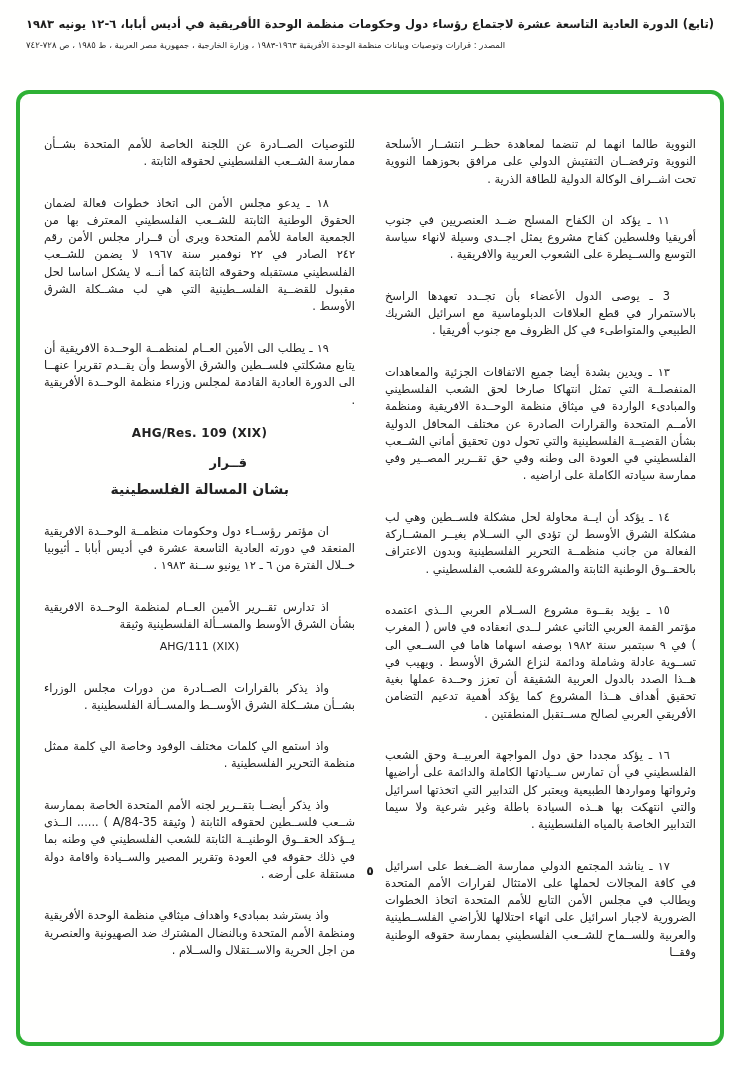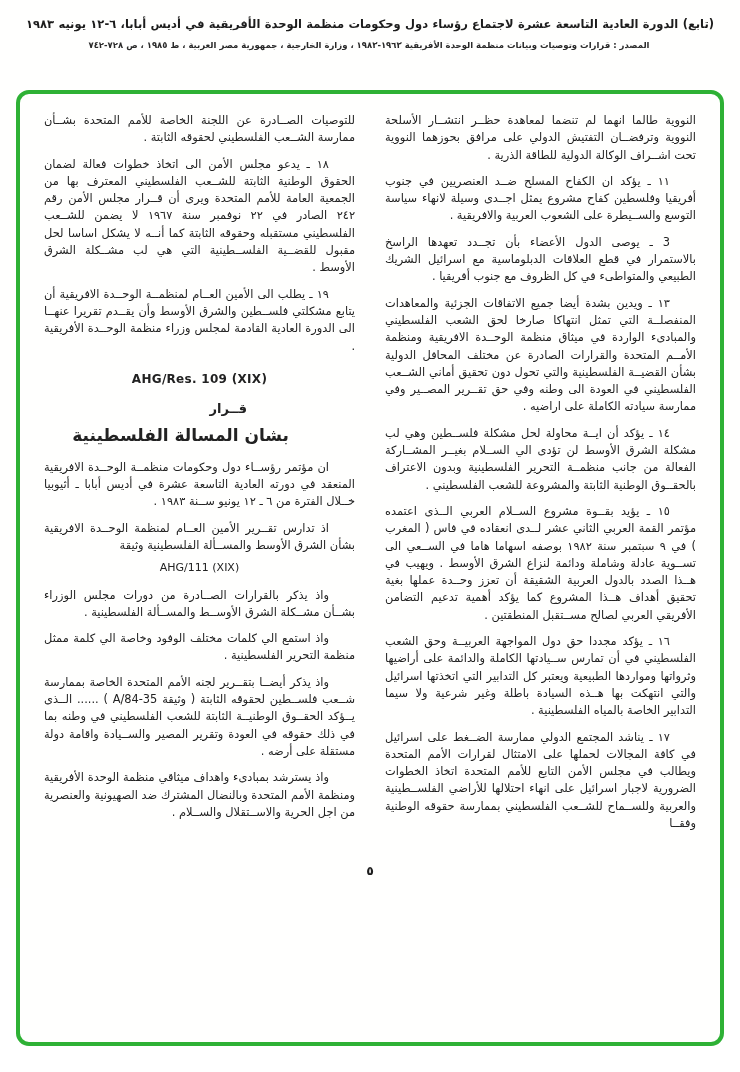--- a/index.html
+++ b/index.html
@@ -13,60 +13,60 @@
   }
   .page { position:relative; width:740px; height:888px; background:#fffffe; }
 
   .header { direction:rtl; text-align:right; padding:16px 26px 0 26px; }
   .header-line1 {
     font-size:11.5px; font-weight:bold; line-height:1.5;
     text-align:justify; text-align-last:justify;
     letter-spacing:0.1px;
   }
   .header-line2 {
-    font-size:8.5px; font-weight:bold; margin-top:7px;
-    color:#2a2a2a; text-align:center; padding-right:2px;
+    font-size:8.5px; font-weight:normal; margin-top:7px;
+    color:#2a2a2a; text-align:left; padding-right:2px;
   }
 
   .content-box {
     position:absolute; left:16px; top:90px;
     width:708px; height:956px;
     border:4px solid var(--border-green, #2eb135);
     border-radius:13px;
     padding:18px 24px 14px 24px;
     background:#fffffe;
   }
 
   .columns { direction:rtl; display:flex; gap:30px; height:100%; }
   .col {
     flex:1; min-width:0;
     font-size:11.4px; line-height:17.3px;
     text-align:justify;
     color:#222;
   }
-  .para { margin-bottom:9px; text-indent:26px; }
+  .para { margin-bottom:9px; text-indent:26px;margin-top:24px; }
   .para.no-indent { text-indent:0; }
 
   .docref {
     direction:ltr; text-align:center;
     font-weight:bold; font-size:12px;
     margin:16px 0 12px 0;
     letter-spacing:0.3px;
   }
   .docref2 {
     direction:ltr; text-align:center;
     font-size:11px; margin:-4px 0 10px 0;
   }
   .res-title {
     font-weight:bold; font-size:13px;
     text-align:right; padding-right:108px;
     margin:6px 0 10px 0; letter-spacing:1px;
   }
   .res-subtitle {
-    font-weight:bold; font-size:17px;
+    font-weight:bold; font-size:14px;
     padding-right:66px;
     margin-bottom:14px;
   }
 
   .page-number {
     position:absolute; bottom:10px; left:0;
     width:100%; text-align:center;
     font-size:12.5px; font-weight:bold;
   }
 </style>

